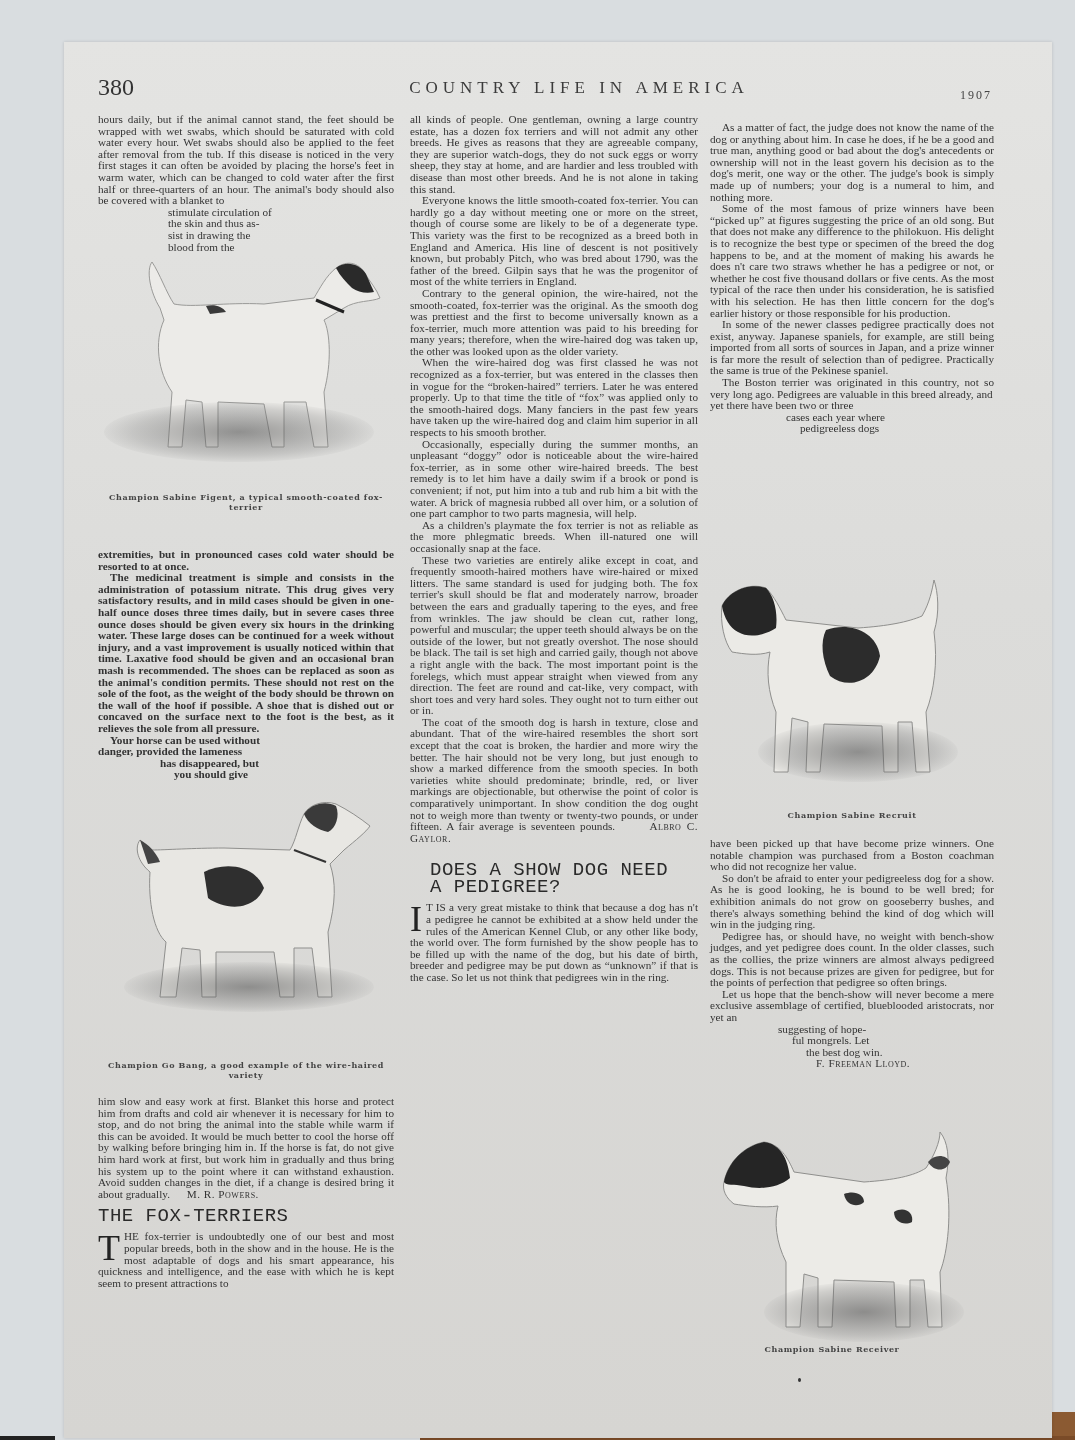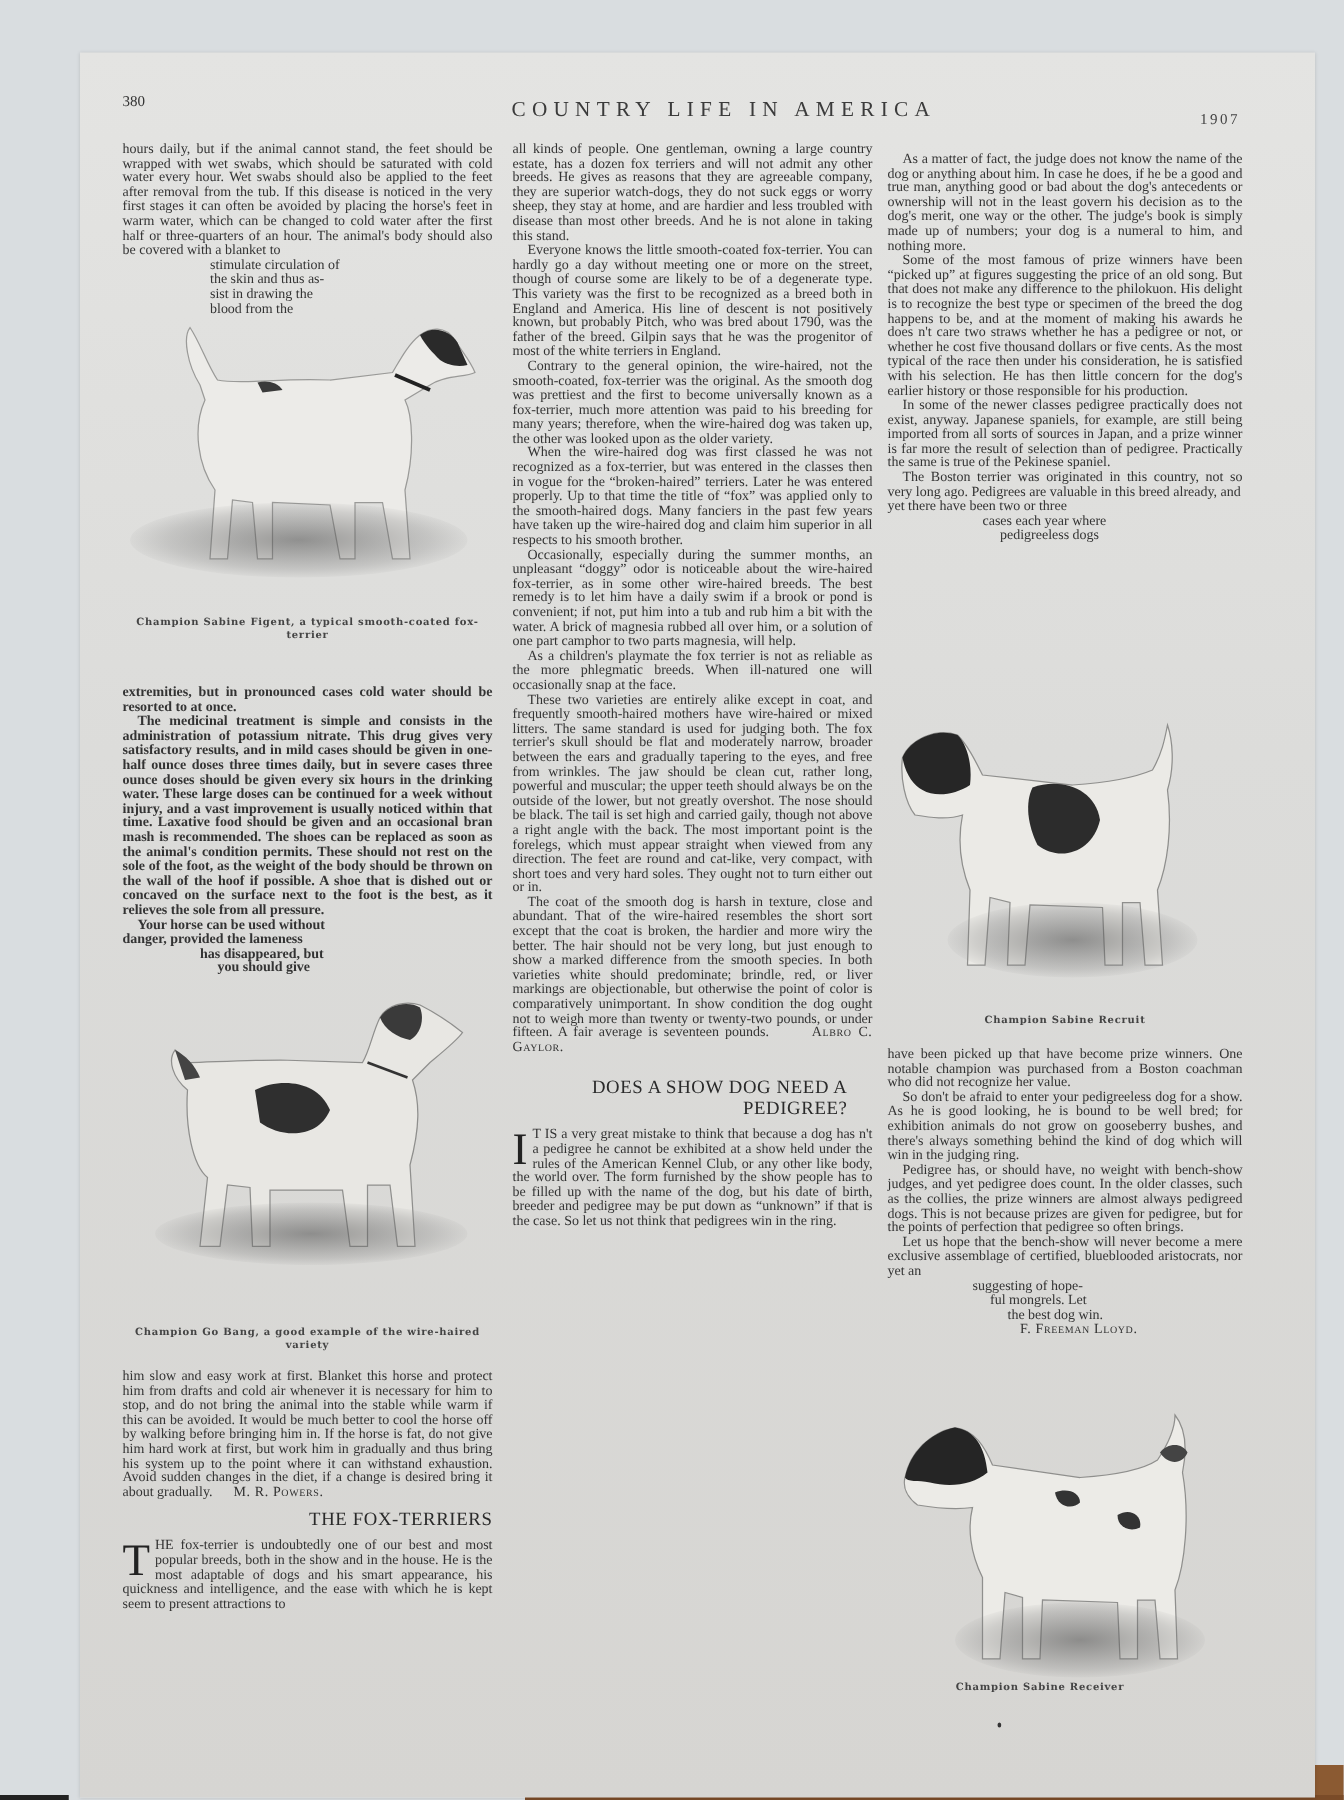--- a/index.html
+++ b/index.html
@@ -10,38 +10,38 @@
     color:#3a3a3a;
   }
   .wood { position:absolute; left:1048px; top:1412px; width:27px; height:28px; background:#8b5a32; }
   .wood2 { position:absolute; left:420px; top:1436px; width:655px; height:4px; background:#7a4b28; }
   .corner-dark { position:absolute; left:0; top:1436px; width:55px; height:4px; background:#222; }
   .page {
     position:absolute; left:64px; top:42px; width:988px; height:1396px;
     background:linear-gradient(180deg,#e4e4e2 0%,#dcdcda 40%,#d6d5d2 100%);
     box-shadow:0 0 3px rgba(0,0,0,0.15);
   }
-  .hdr-num { position:absolute; left:34px; top:32px; font-size:12px; color:#333; }
+  .hdr-num { position:absolute; left:34px; top:32px; font-size:24px; color:#333; }
   .hdr-title { position:absolute; left:0; width:100%; top:36px; text-align:center; font-size:17px; letter-spacing:5px; color:#3b3b3b;padding-left:21px; }
   .hdr-year { position:absolute; right:60px; top:46px; font-size:12px; letter-spacing:2px; color:#444; }
 
   .col { position:absolute; font-size:11.2px; line-height:11.6px; text-align:justify; color:#333; }
   .col p { margin:0; text-indent:12px; }
   .col p.noind { text-indent:0; }
   .col1 { left:34px; width:296px; }
   .col2 { left:346px; width:288px; }
   .col3 { left:646px; width:284px; }
 
   .narrow { text-align:left; text-indent:0 !important; }
   .cap {
     font-family:"DejaVu Serif", serif; font-size:8px; font-weight:bold;
     letter-spacing:0.6px; text-align:center; color:#444; line-height:10px;
   }
   .sig { font-variant:small-caps; letter-spacing:0.5px; }
-  .heading { text-align:right; font-family:Liberation Serif, serif; font-size:15px; letter-spacing:0.5px; color:#2a2a2a; line-height:17px; margin:8px 0 6px 0; }
+  .heading { text-align:left; font-family:Liberation Mono, monospace; font-size:19px; letter-spacing:0.5px; color:#2a2a2a; line-height:17px; margin:8px 0 6px 0; }
   .dropcap { float:left; font-size:36px; line-height:30px; margin:2px 4px 0 0; color:#222; font-family:"Liberation Serif", serif; }
 
   .photo { position:absolute; }
   .shadow { position:absolute; border-radius:50%; background:radial-gradient(ellipse at center, rgba(80,80,80,0.55) 0%, rgba(120,120,120,0.25) 55%, rgba(200,200,200,0) 75%); }
   .dust { position:absolute; width:3px; height:4px; background:#333; border-radius:50%; }
 </style>
 </head>
 <body>
 
 <div class="wood"></div>

